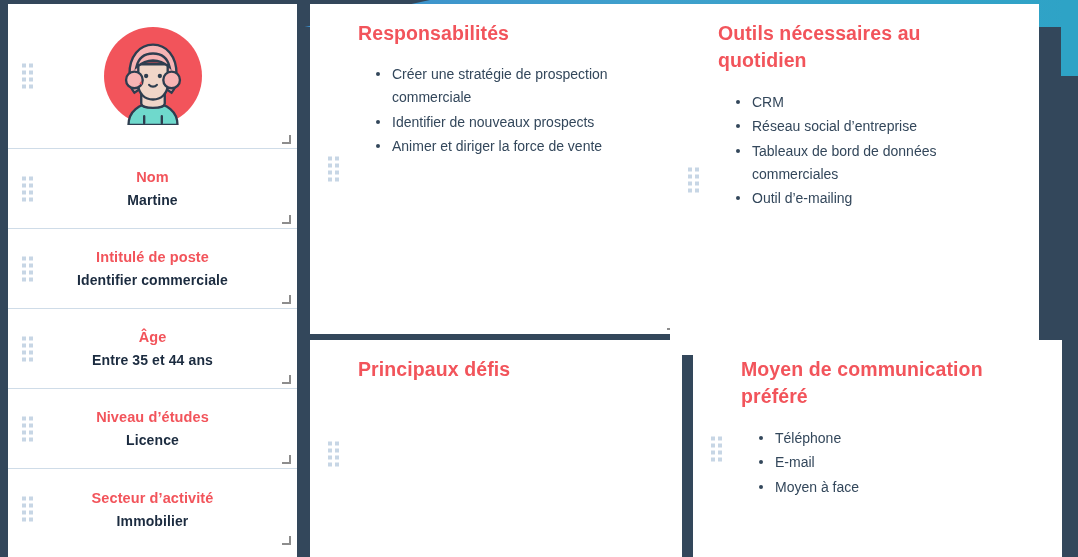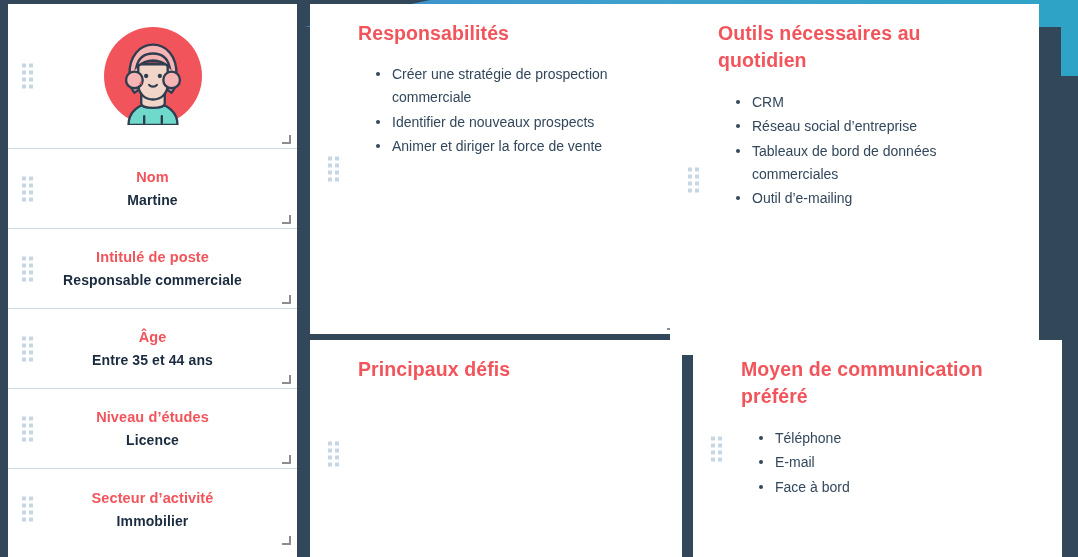--- a/index.html
+++ b/index.html
@@ -249,21 +249,21 @@
         <i></i>
           <i></i>
           <i></i>
           <i></i>
           <i></i>
           <i></i>
           <i></i>
           <i></i>
       </span>
       <div class="field-label">Intitulé de poste</div>
-      <div class="field-value">Responsable commerciale</div>
+      <div class="field-value">Identifier commerciale</div>
       <span class="resize-grip"></span>
     </div>
 
     <div class="profile-section field">
       <span class="drag-handle">
         <i></i>
           <i></i>
           <i></i>
           <i></i>
           <i></i>
@@ -372,17 +372,17 @@
         <i></i>
         <i></i>
         <i></i>
         <i></i>
         <i></i>
     </span>
     <div class="card-title">Moyen de communication préféré</div>
     <ul class="card-list">
       <li>Téléphone</li>
       <li>E-mail</li>
-      <li>Face à bord</li>
+      <li>Moyen à face</li>
     </ul>
   </div>
 
 </div>
 
 </body></html>

